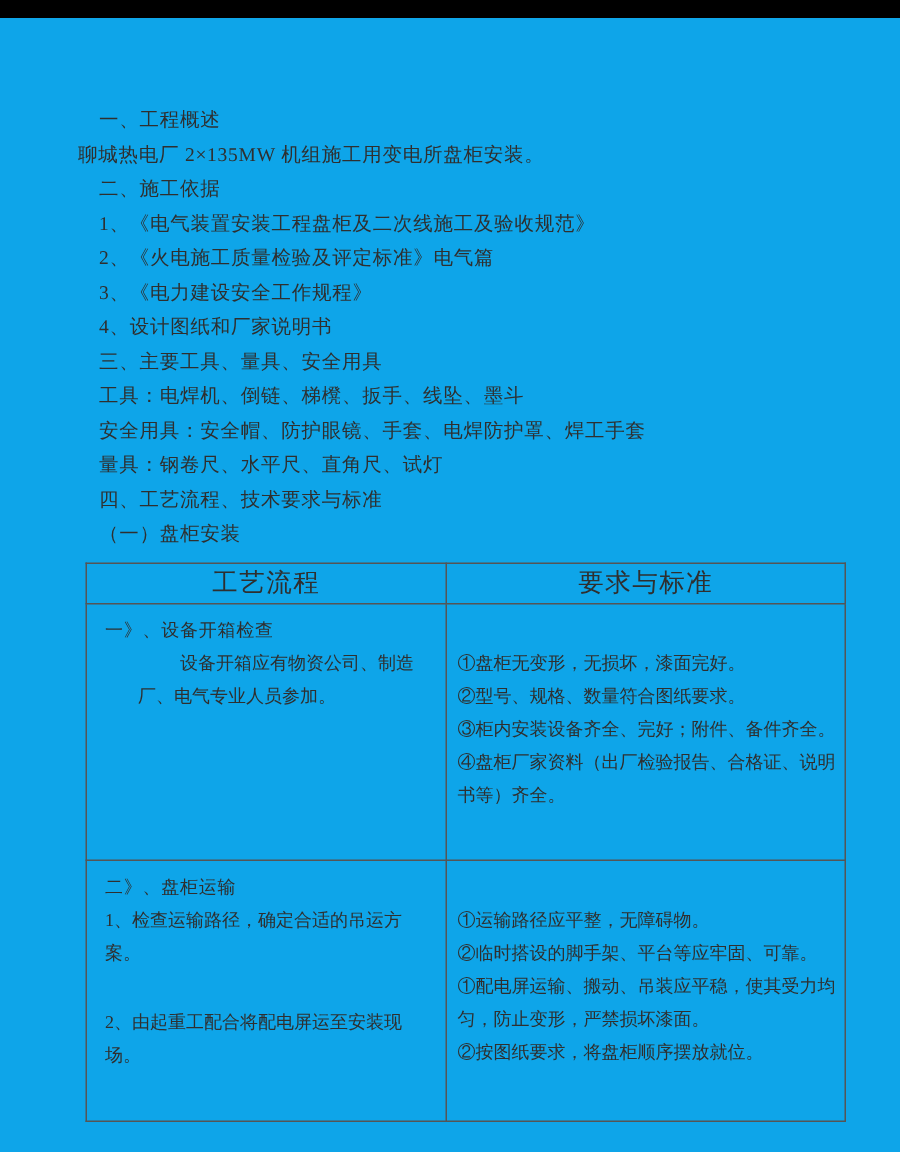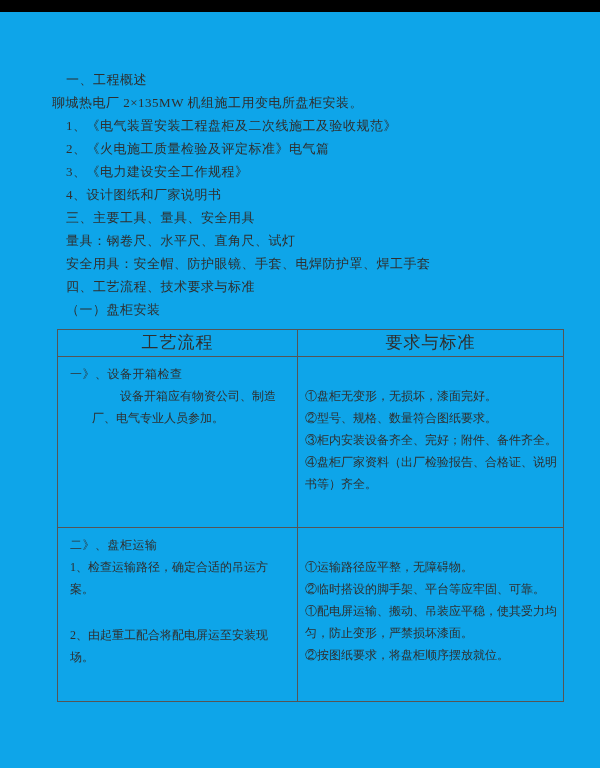--- a/index.html
+++ b/index.html
@@ -95,27 +95,29 @@
 </style>
 </head>
 <body>
 
 <div class="page">
   <div class="black-bar"></div>
 
   <div class="content">
     <div class="line">一、工程概述</div>
     <div class="line indent">聊城热电厂  2×135MW 机组施工用变电所盘柜安装。</div>
+    <div class="line">二、施工依据</div>
     <div class="line">1、《电气装置安装工程盘柜及二次线施工及验收规范》</div>
     <div class="line">2、《火电施工质量检验及评定标准》电气篇</div>
     <div class="line">3、《电力建设安全工作规程》</div>
     <div class="line">4、设计图纸和厂家说明书</div>
     <div class="line">三、主要工具、量具、安全用具</div>
+    <div class="line">工具：电焊机、倒链、梯櫈、扳手、线坠、墨斗</div>
+    <div class="line">安全用具：安全帽、防护眼镜、手套、电焊防护罩、焊工手套</div>
     <div class="line">量具：钢卷尺、水平尺、直角尺、试灯</div>
-    <div class="line">安全用具：安全帽、防护眼镜、手套、电焊防护罩、焊工手套</div>
     <div class="line">四、工艺流程、技术要求与标准</div>
     <div class="line">（一）盘柜安装</div>
 
     <table class="proc">
       <colgroup>
         <col style="width:240px">
         <col style="width:266px">
       </colgroup>
       <thead>
         <tr>

